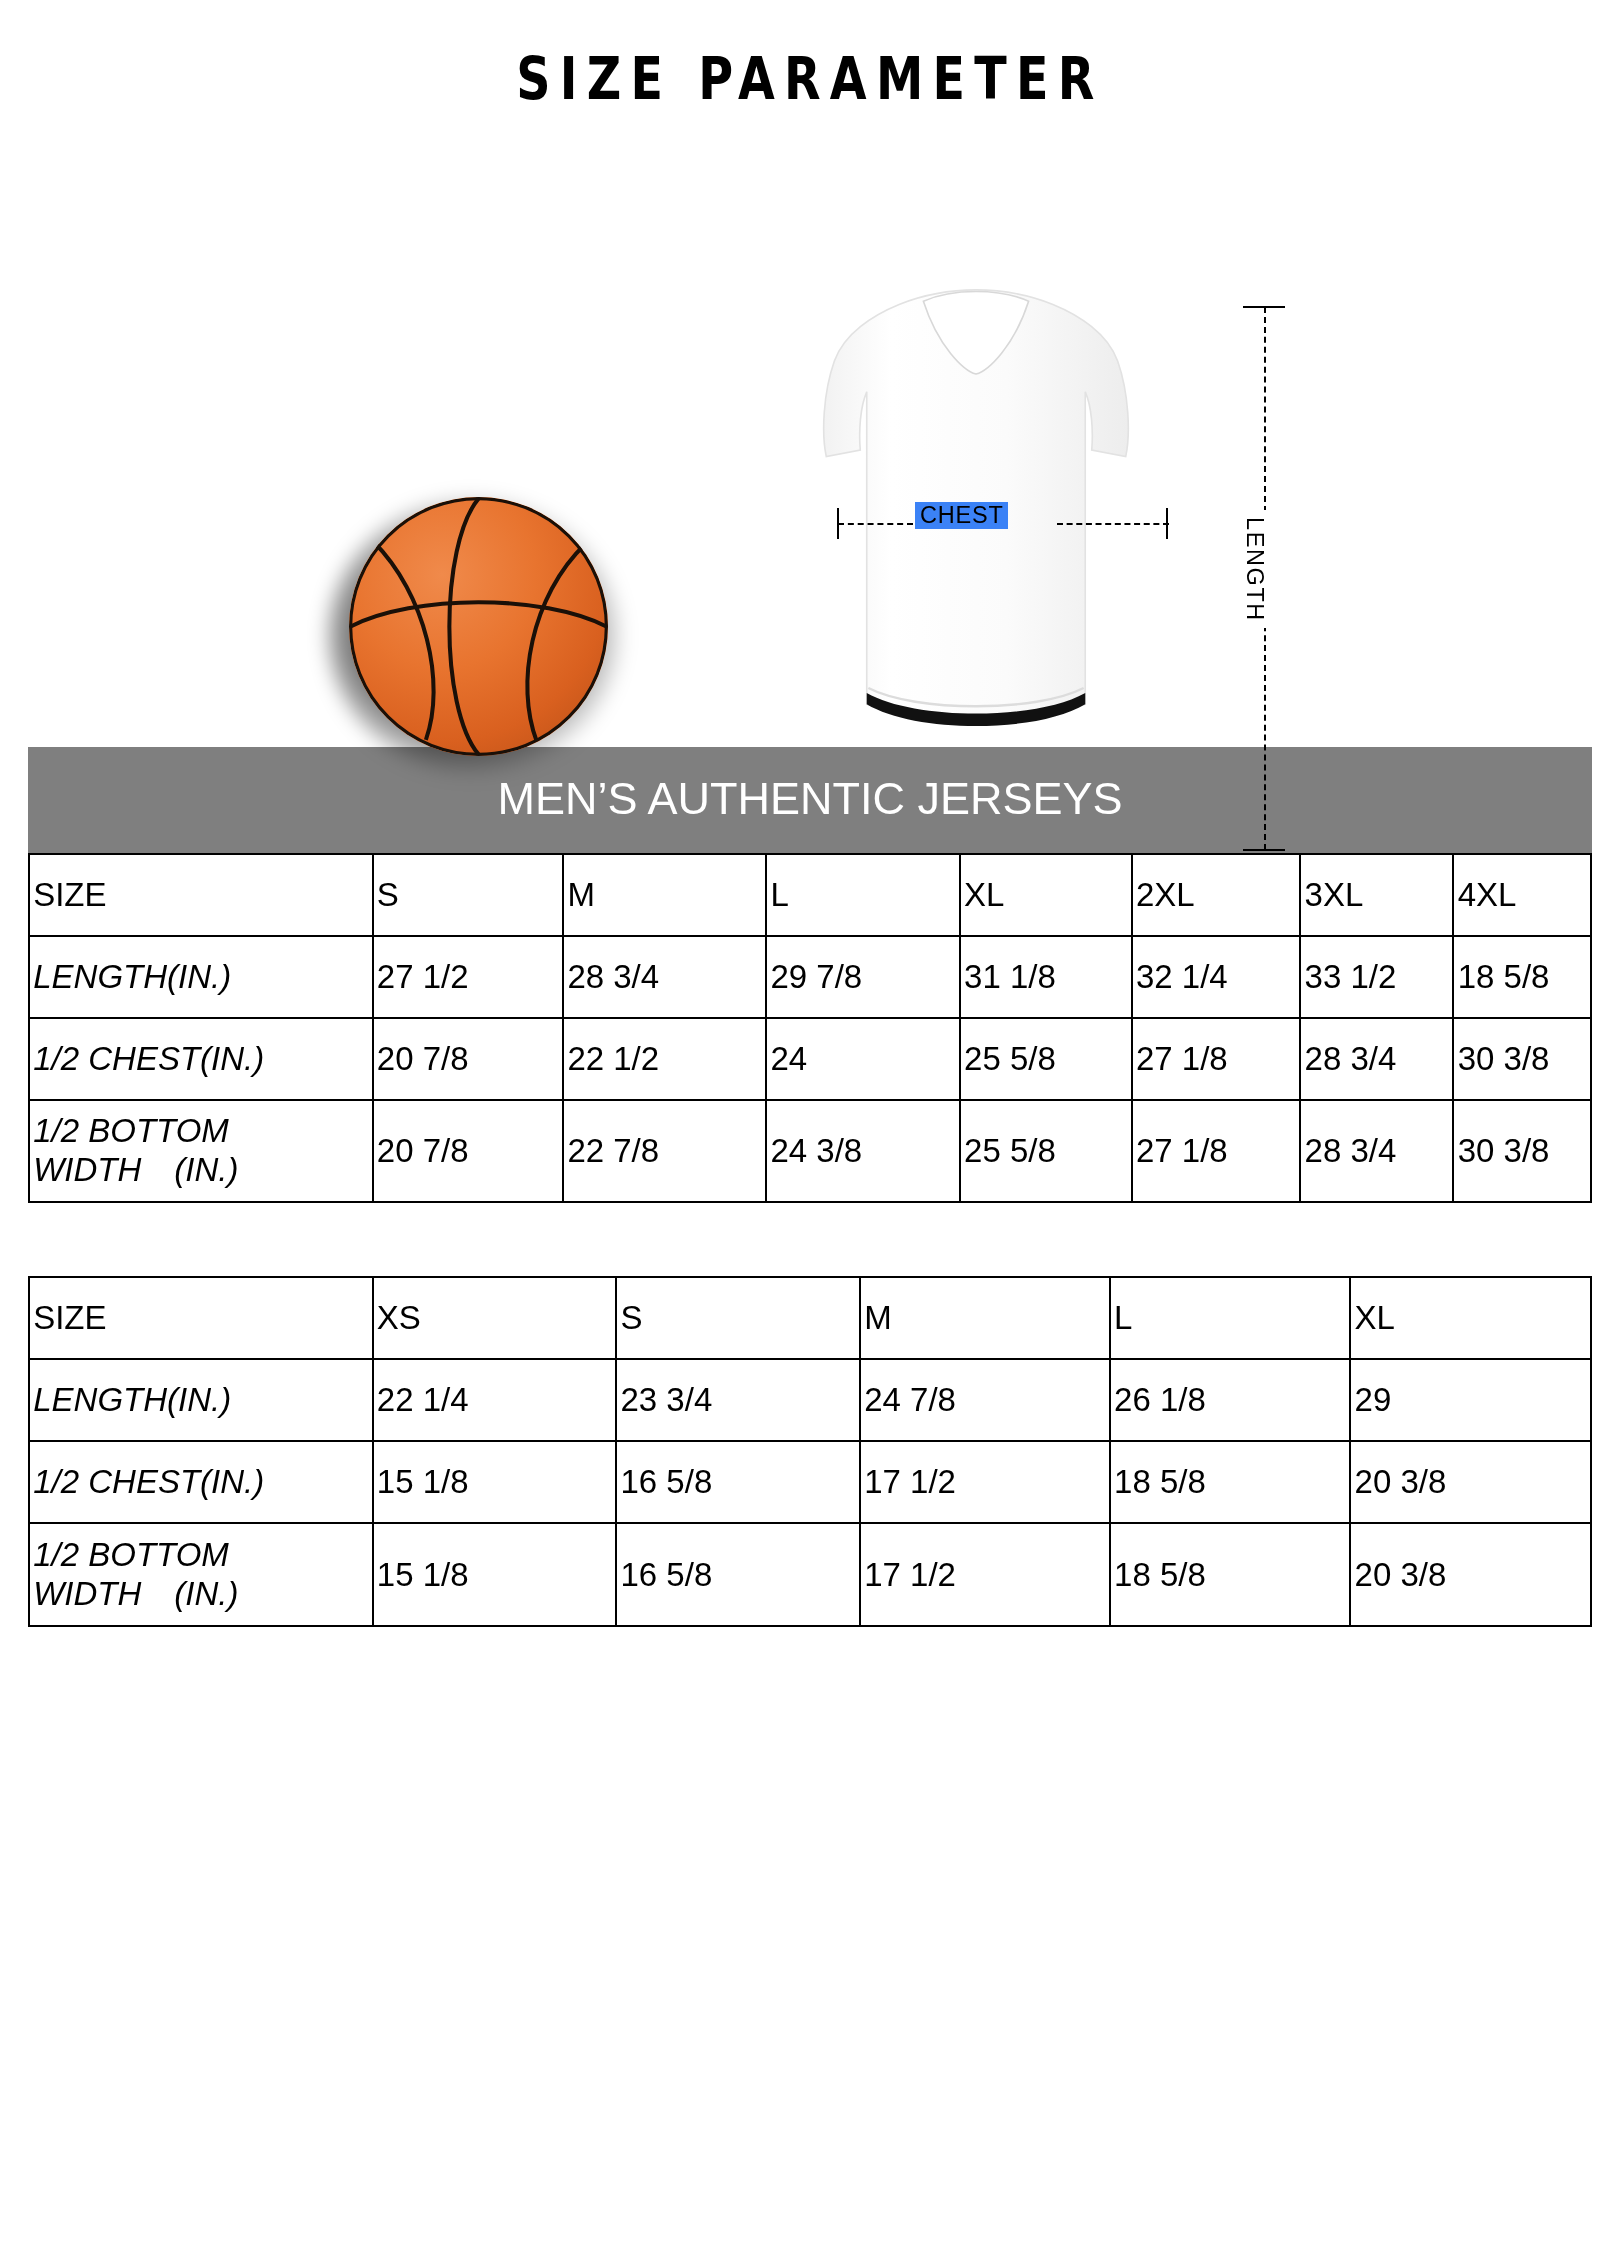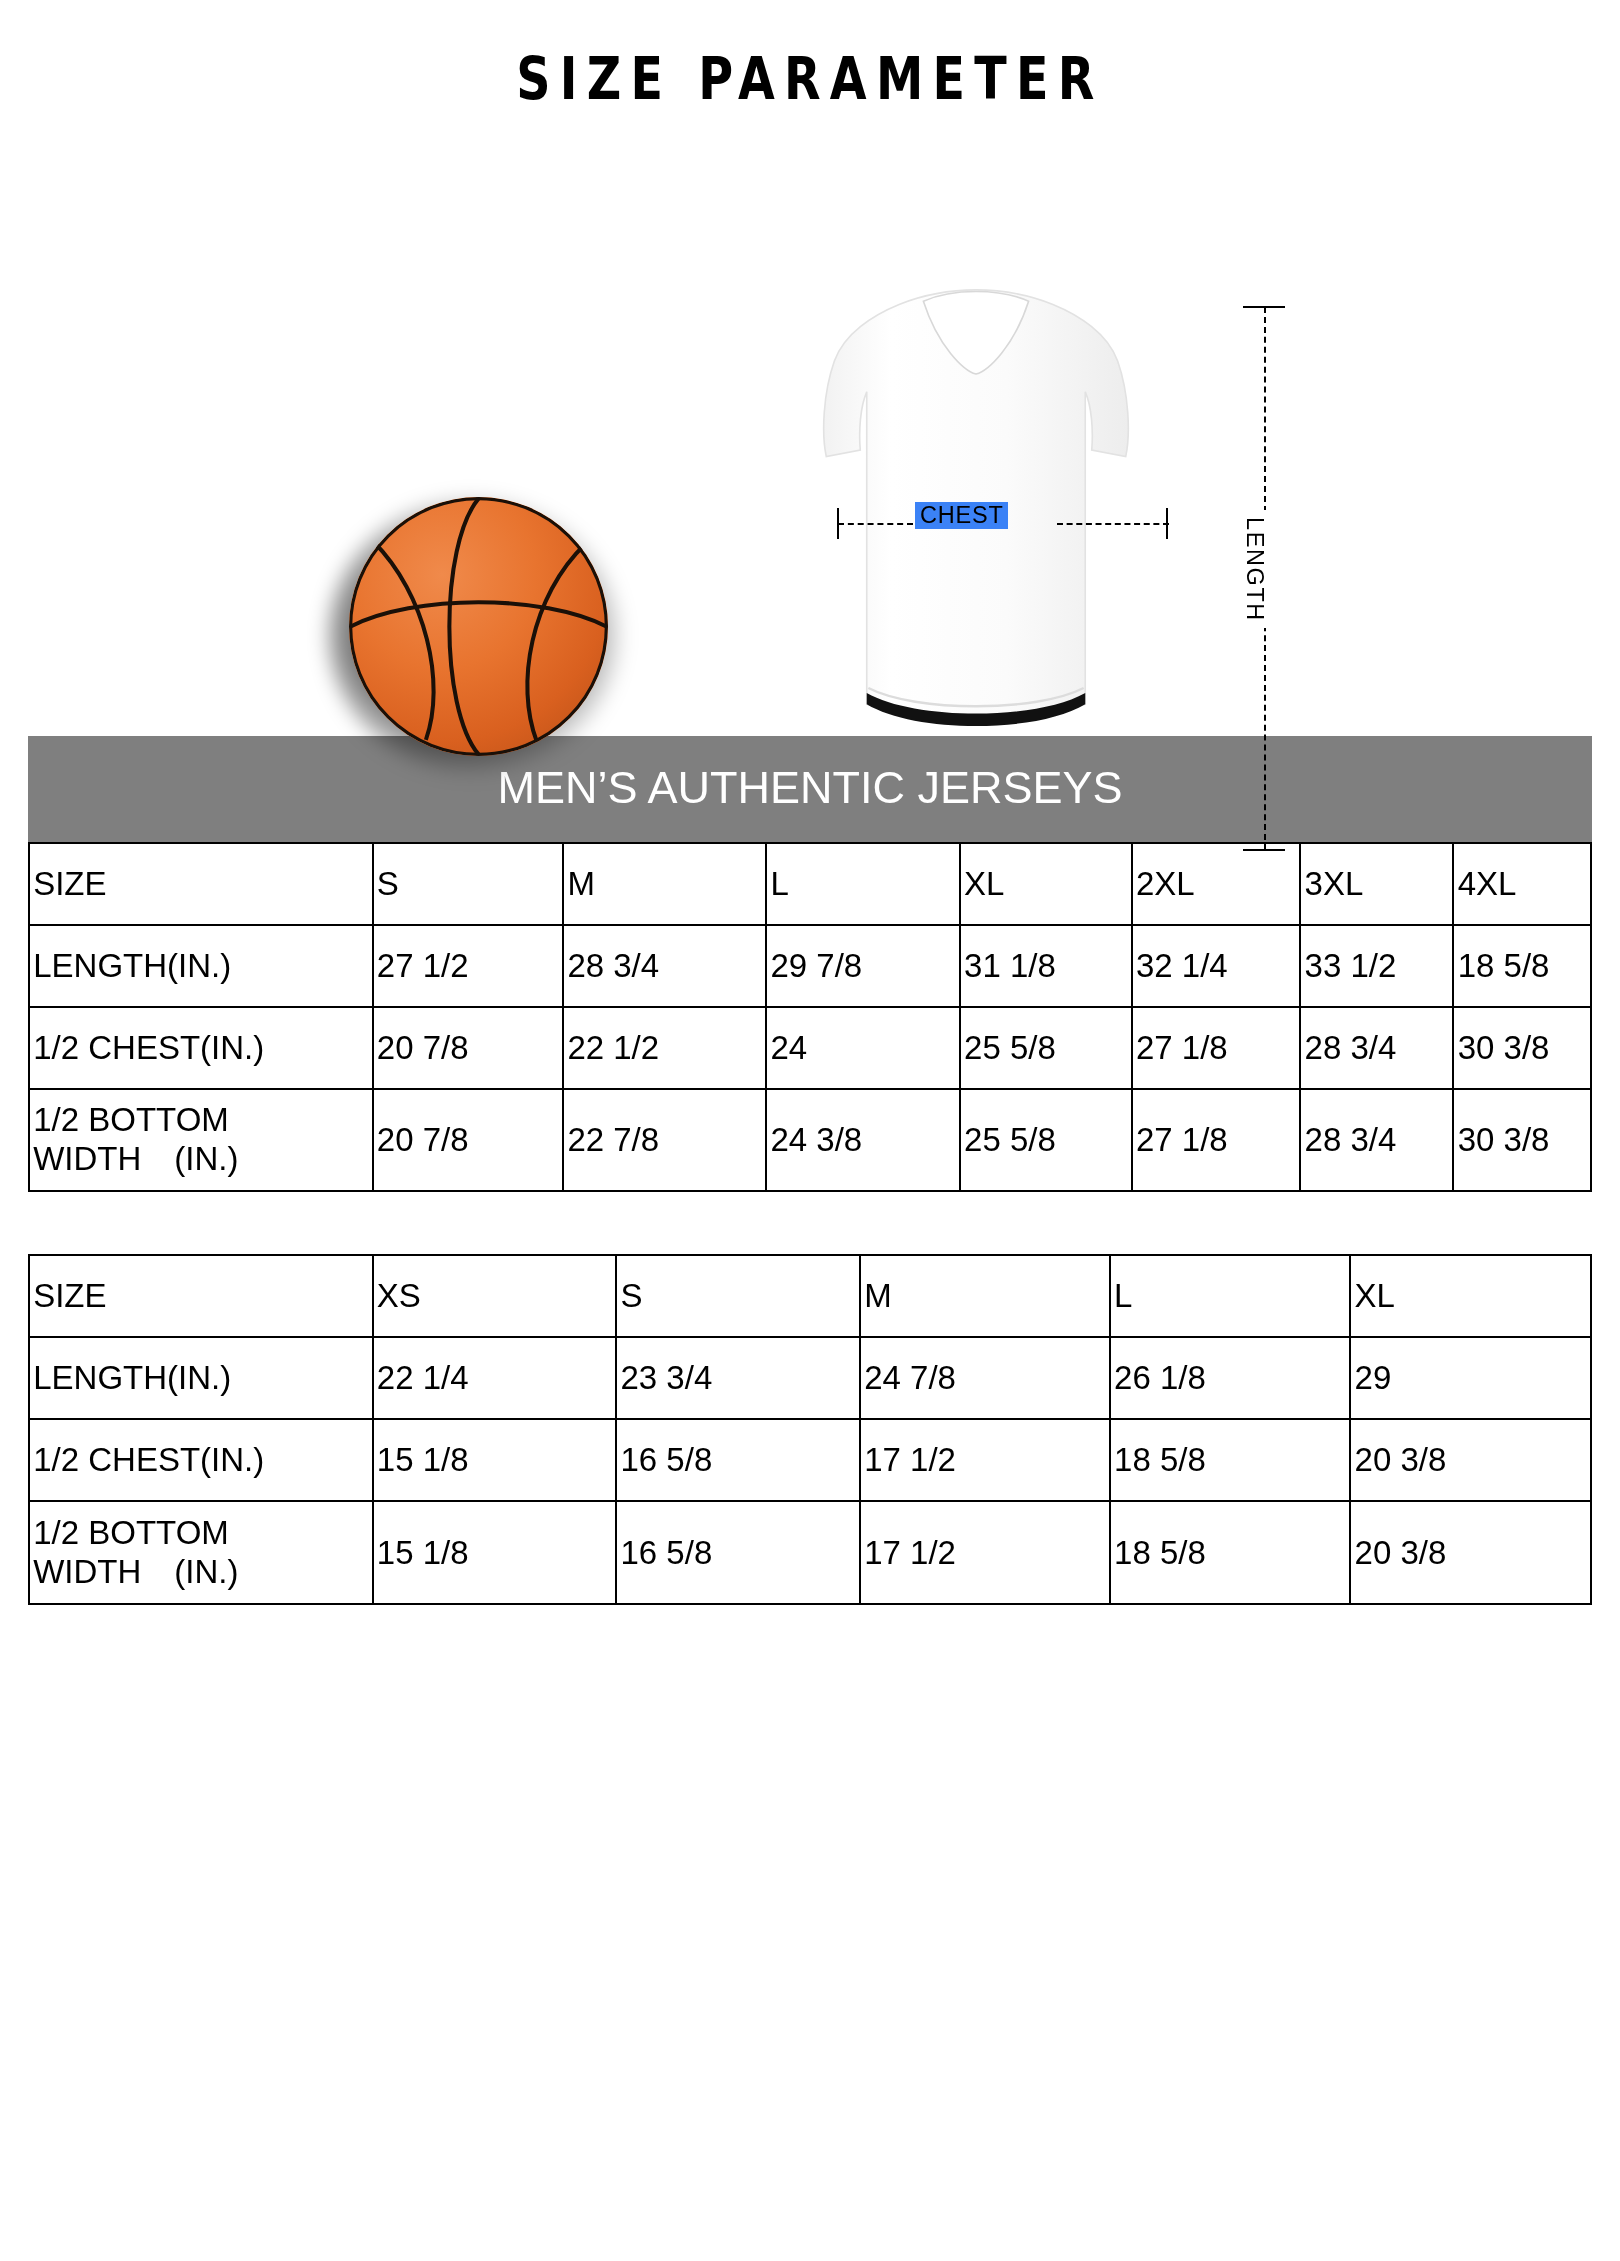--- a/index.html
+++ b/index.html
@@ -152,42 +152,42 @@
     left: 1213px;
     top: 397px;
     font-size: 23.5px;
     letter-spacing: 1.6px;
     writing-mode: vertical-rl;
     background: #ffffff;
     padding: 6.5px 0;
   }
 
   
-  .table-block { margin-top: 7px; }
+  .table-block { margin-top: 18px; }
   .table-header {
     background: #7f7f7f;
     color: #ffffff;
     text-align: center;
     font-size: 45px;
     padding: 24px 0 26px;
     border: 2.4px solid #7f7f7f;
   }
   table {
     border-collapse: collapse;
     width: 100%;
     table-layout: fixed;
   }
   table td {
     border: 2.4px solid #000000;
     font-size: 33px;
     padding: 21px 3.2px;
     font-family: "Liberation Sans", sans-serif;
     white-space: nowrap;
   }
-  .rowlabel { font-size: 33px; }
+  .rowlabel { font-size: 33px; font-style: italic; }
   .rowlabel.two-line { line-height: 1.18; padding: 11.3px 3.2px; }
   .spacer { height: 55px; }
 </style>
 </head>
 <body>
 
 <div class="page">
 
   <h1 class="title">SIZE  PARAMETER</h1>
 

